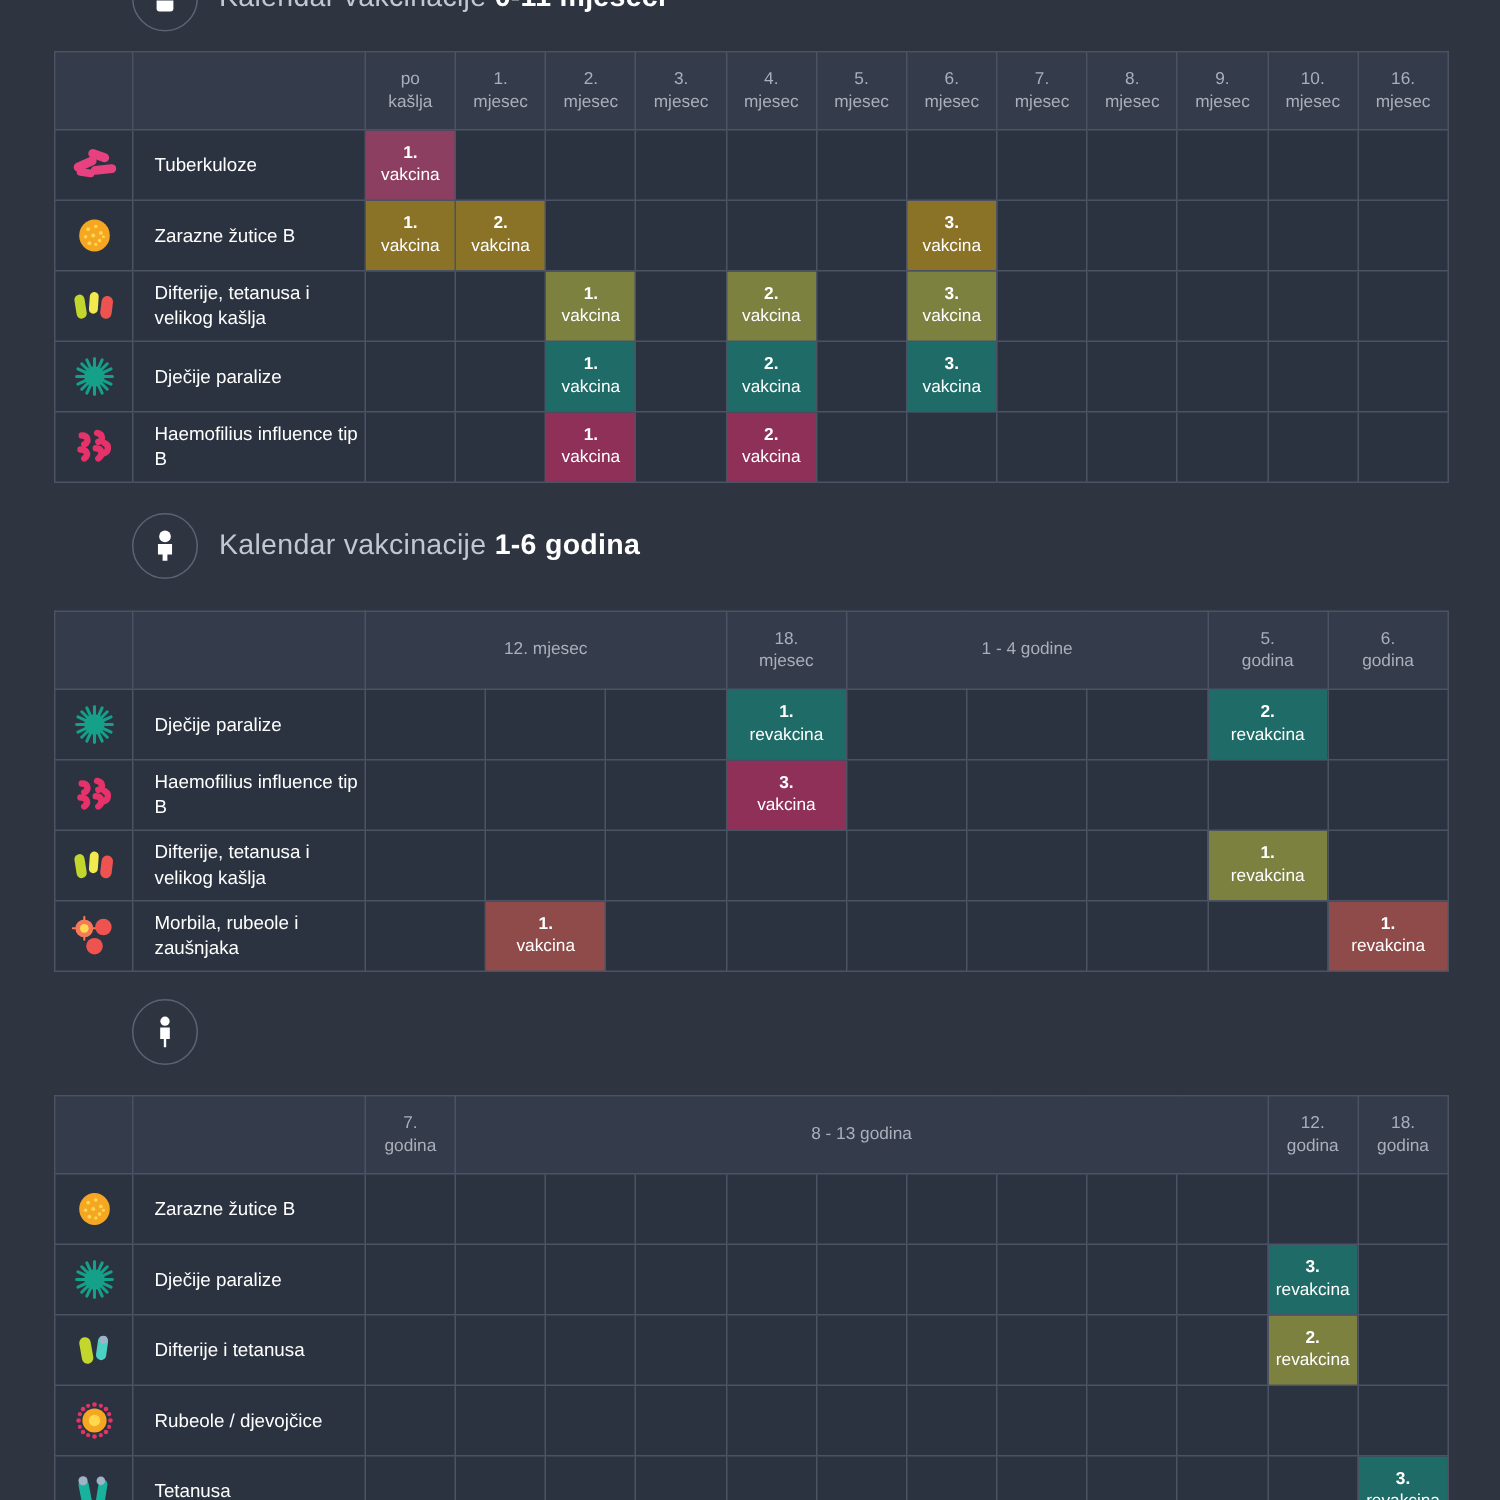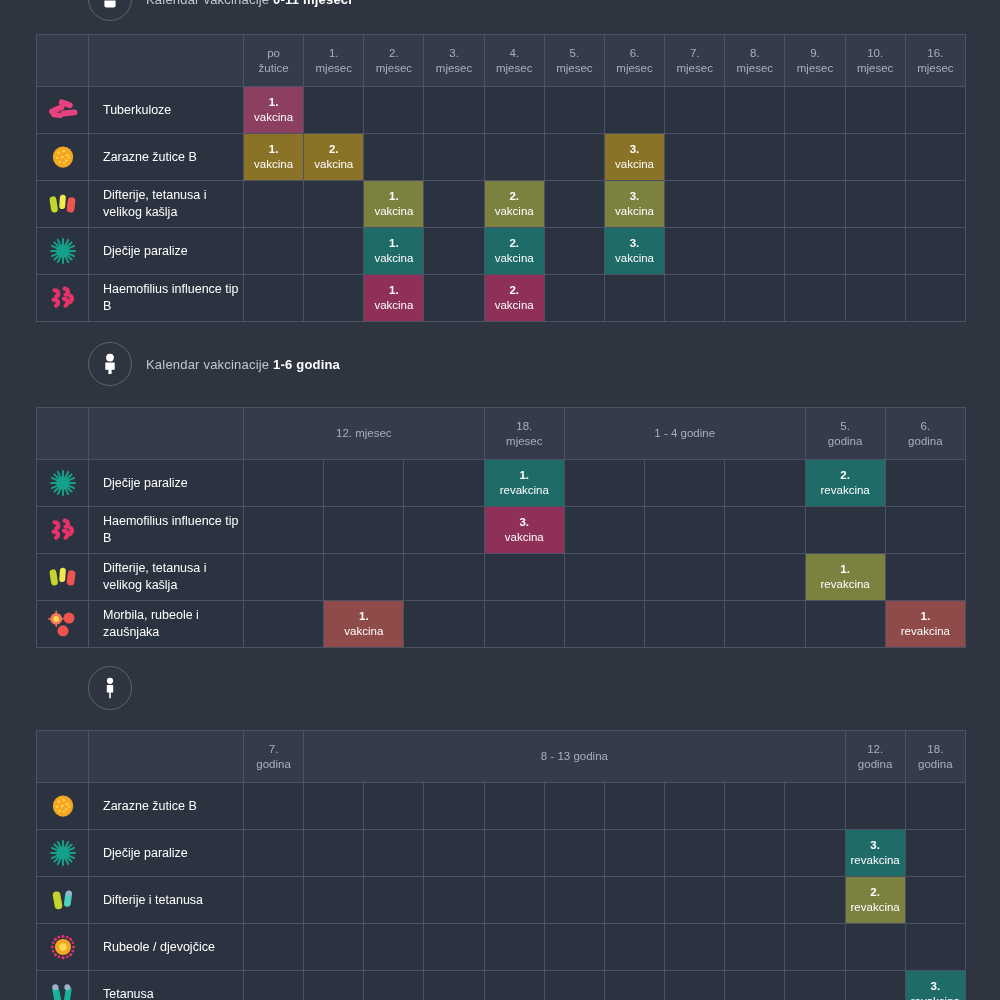--- a/index.html
+++ b/index.html
@@ -16,21 +16,21 @@
     display: flex; align-items: center; gap: 14px;
     padding-left: 88px;
   }
   .sec-head .circ {
     width: 44px; height: 44px; border-radius: 50%;
     border: 1.5px solid #5c6373;
     display: flex; align-items: center; justify-content: center;
     flex: 0 0 44px;
   }
   .sec-head .title {
-    font-size: 13px; color: #c2c7d0; letter-spacing: .2px;
+    font-size: 19px; color: #c2c7d0; letter-spacing: .2px;
     white-space: nowrap;
   }
   .sec-head .title b { color: #ffffff; font-weight: bold; }
 
   
   .tbl { width: 930px; margin-left: 36px; border-collapse: collapse; table-layout: fixed; }
   .tbl td, .tbl th { border: 1px solid #4a5264; padding: 0; }
   .tbl thead th {
     background: #343b4a; height: 52px; font-weight: normal;
     color: #a9afbb; font-size: 11.5px; line-height: 1.25;
@@ -77,21 +77,21 @@
   </div>
 
   <div style="position:absolute; top:34px; left:0;">
     <table class="tbl">
       <thead>
           <tr>
             <th class="corner c-icon"></th>
             <th class="corner c-label"></th>
             <th colspan="1">
               <div>po</div>
-              <div>žutice</div>
+              <div>kašlja</div>
             </th>
             <th colspan="1">
               <div>1.</div>
               <div>mjesec</div>
             </th>
             <th colspan="1">
               <div>2.</div>
               <div>mjesec</div>
             </th>
             <th colspan="1">

